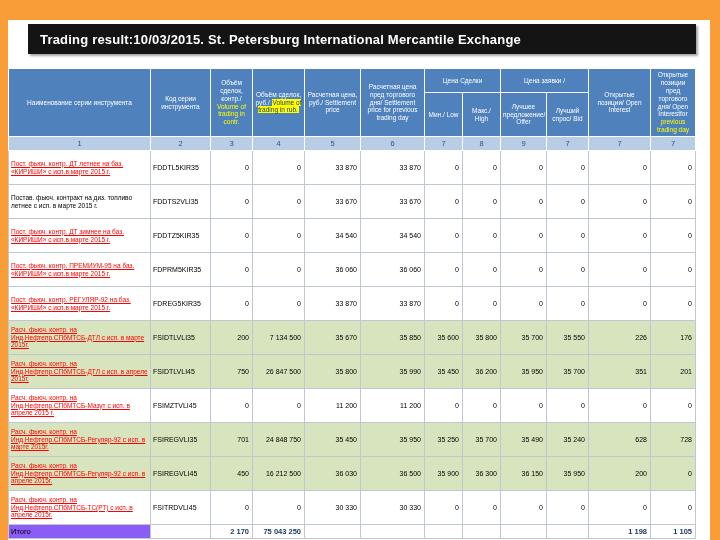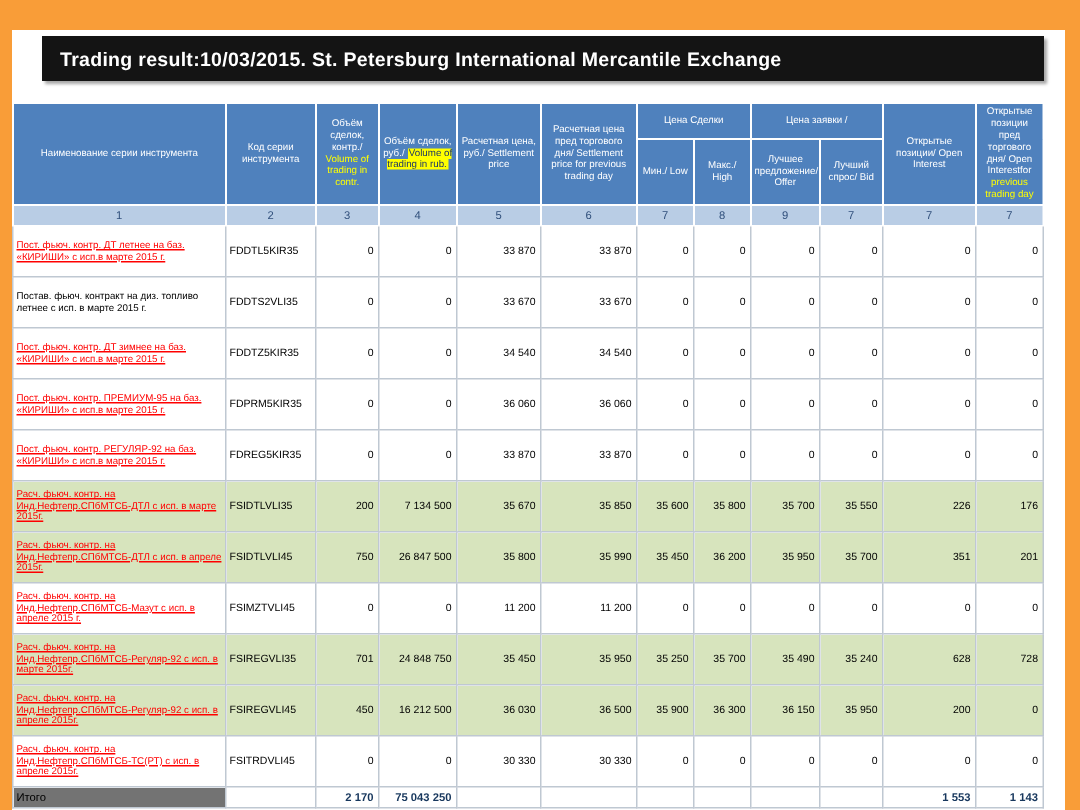--- a/index.html
+++ b/index.html
@@ -54,21 +54,21 @@
     background: #FFFFFF;
     overflow: hidden;
   }
   tbody tr { height: 34px; }
   tbody tr.green td { background: #D7E4BD; }
   td.name { font-size: 6.5px; line-height: 1.18; text-align: left; }
   td.name .link { color: #FF0000; text-decoration: underline; cursor: pointer; }
   td.code { text-align: left; font-size: 7px; }
   td.num { text-align: right; padding-right: 3px; white-space: nowrap; }
   tfoot td { background: #B9CDE5; height: 14px; }
-  tfoot td.total-label { background: #737373; text-align: left; font-size: 7.5px; }
+  tfoot td.total-label { background: #8b5cf6; text-align: left; font-size: 7.5px; }
   tfoot td.num { color: #17375D; font-weight: bold; font-size: 7.5px; }
   .yellow-text { color: #FFFF00; }
   .hl-yellow { background: #FFFF00; color: #1F3864; padding: 0 1px; }
 </style>
 </head>
 <body>
 
 <div class="slide">
 
   <div class="title-bar">
@@ -285,18 +285,18 @@
         <td class="total-label">Итого</td>
         <td></td>
         <td class="num">2 170</td>
         <td class="num">75 043 250</td>
         <td class="num"></td>
         <td class="num"></td>
         <td class="num"></td>
         <td class="num"></td>
         <td class="num"></td>
         <td class="num"></td>
-        <td class="num">1 553</td>
-        <td class="num">1 143</td>
+        <td class="num">1 198</td>
+        <td class="num">1 105</td>
       </tr>
     </tfoot>
   </table>
 </div>
 
 </body></html>

